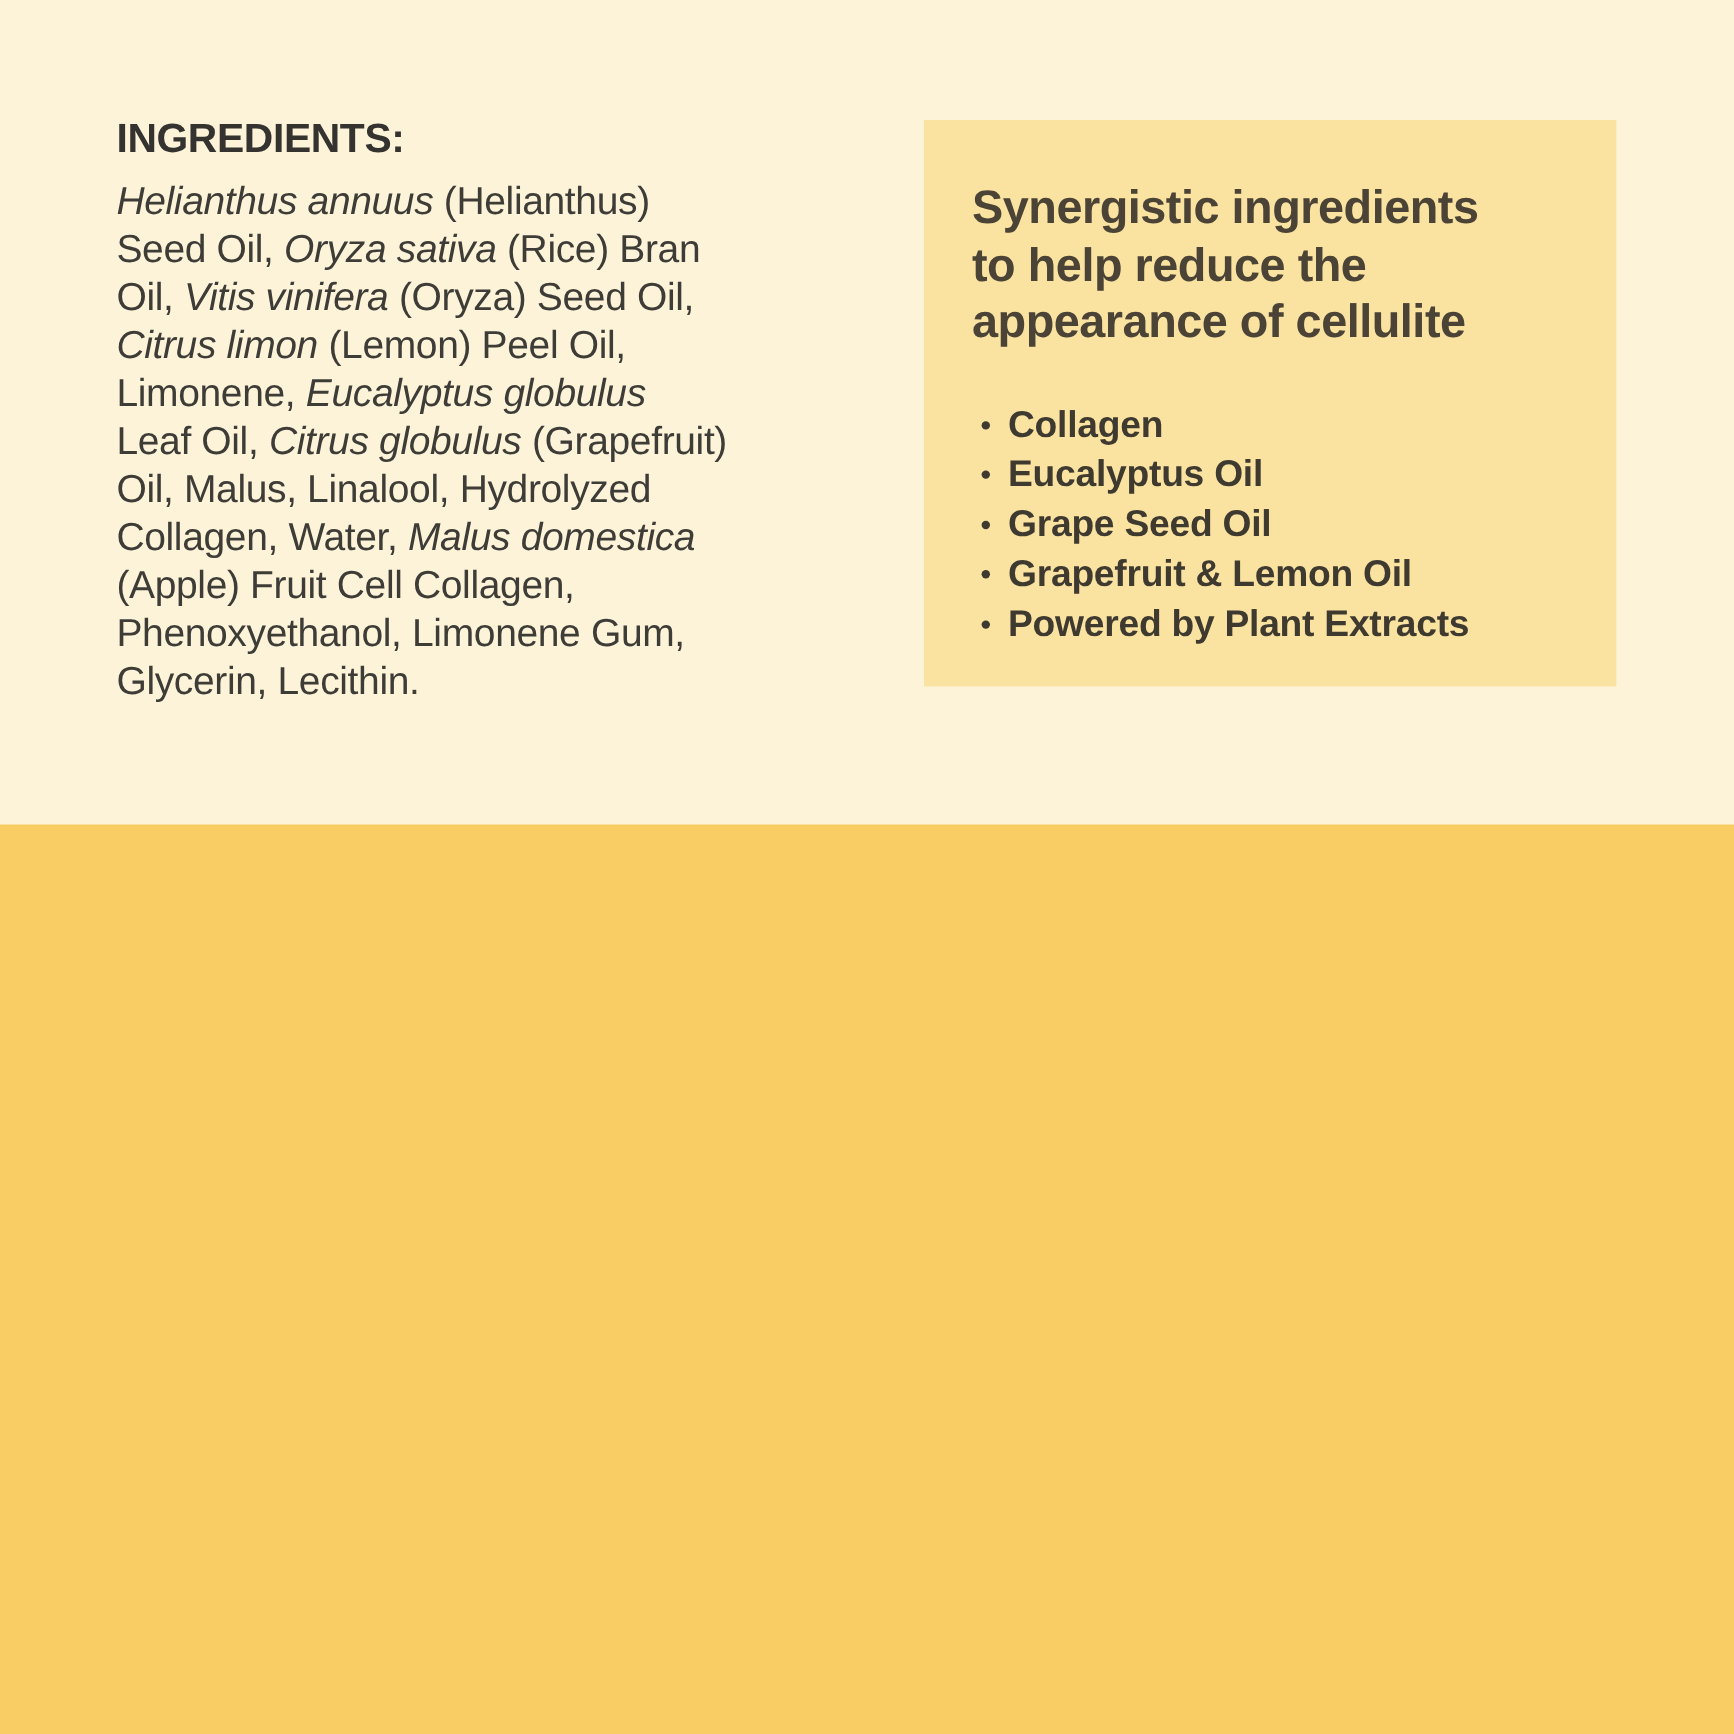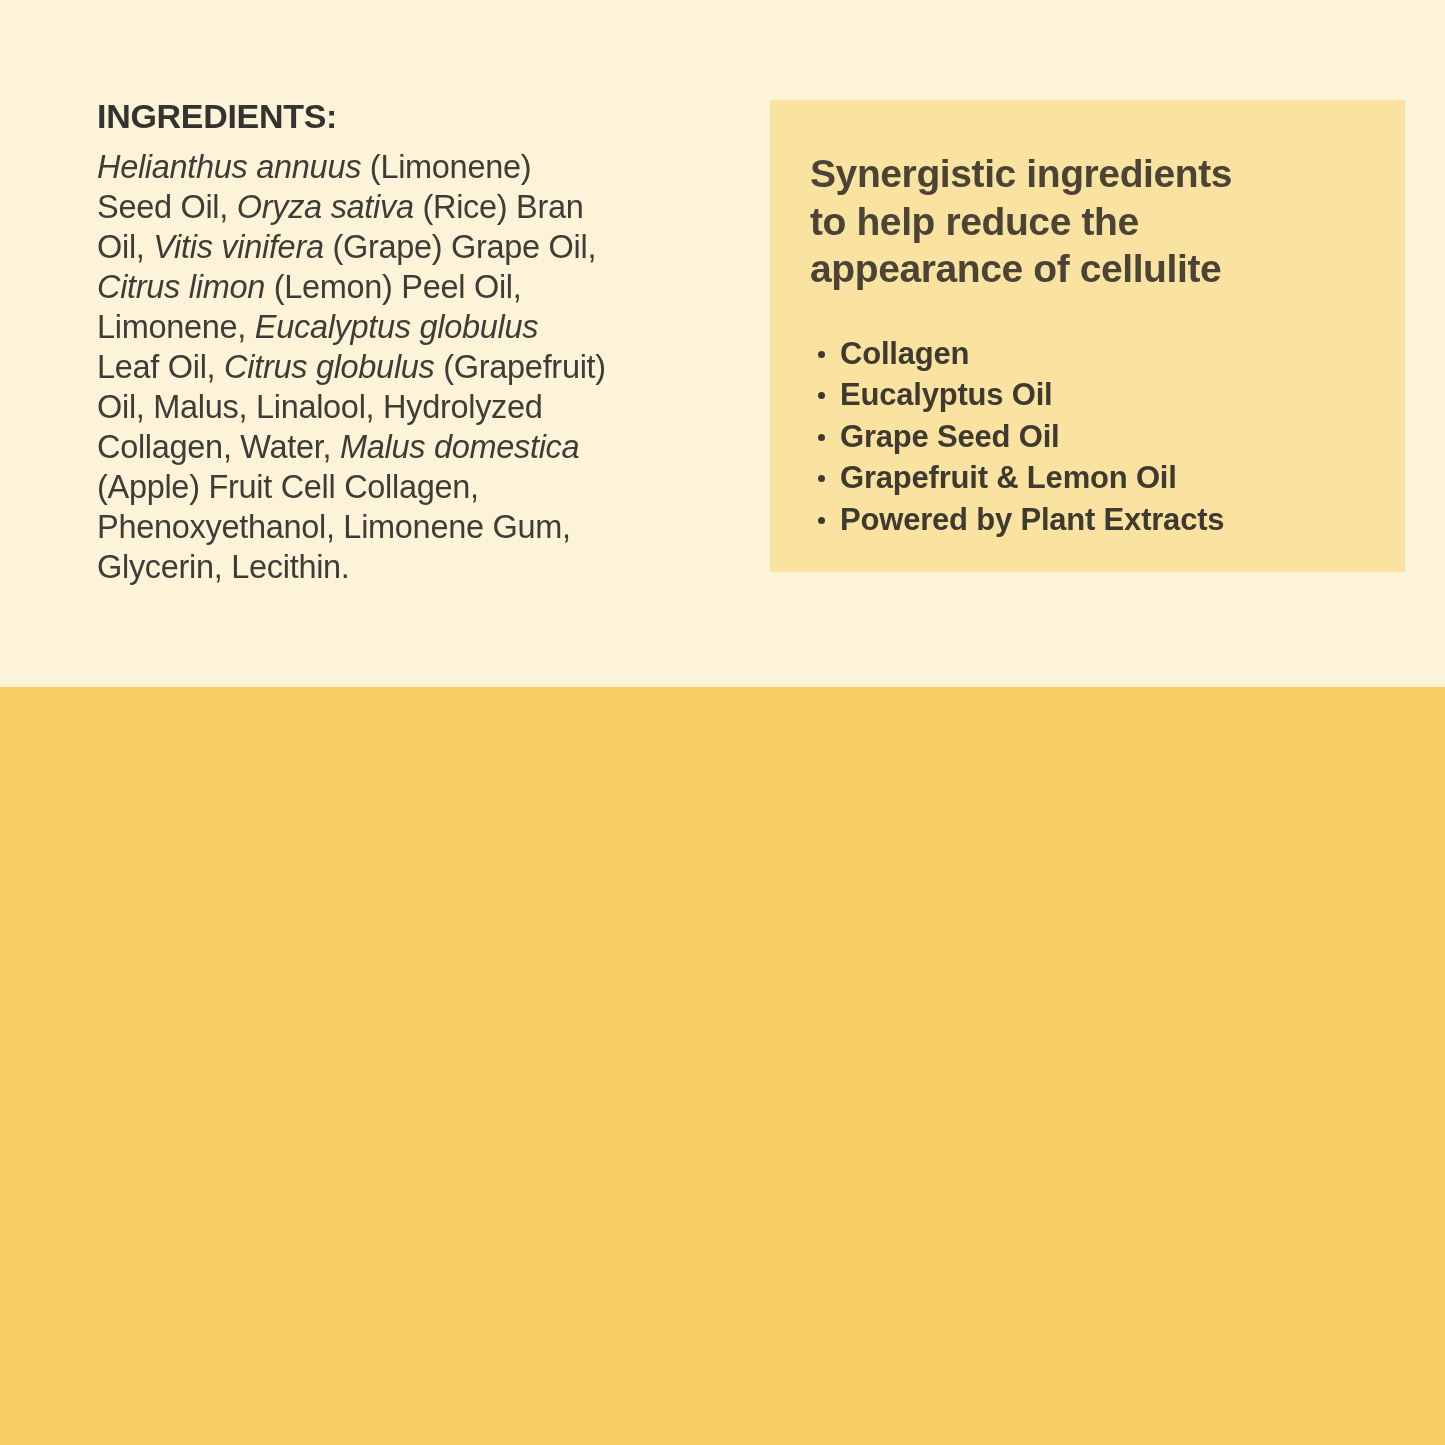--- a/index.html
+++ b/index.html
@@ -35,21 +35,21 @@
   }
 
   
   .ingredients-block { position: absolute; left: 97px; top: 94px; width: 640px; }
   .ingredients-block .section-heading { margin-bottom: 9px; }
   .ingredients-text .ing-line { font-size: 32.5px; line-height: 40px; letter-spacing: -0.3px; }
   .ingredients-text em { font-style: italic; }
 
   
   .benefits-box {
-    position: absolute; left: 770px; top: 100px; width: 635px; height: 472px;
+    position: absolute; left: 770px; top: 100px; width: 577px; height: 472px;
     background: var(--box-bg); padding: 50px 36px 0 40px;
   }
   .benefits-heading {
     font-size: 39px; line-height: 47.5px; font-weight: 600;
     letter-spacing: -0.4px; color: var(--box-heading-text);
     white-space: pre-line; margin-bottom: 40px;
   }
   .benefits-list { list-style: none; margin-left: 8px; }
   .benefits-list li {
     position: relative; padding-left: 22px;
@@ -64,23 +64,23 @@
 </head>
 <body>
 
 <div class="label">
 
   <section class="top-section">
 
     <div class="ingredients-block">
       <h2 class="section-heading">INGREDIENTS:</h2>
       <div class="ingredients-text">
-          <div class="ing-line"><em>Helianthus annuus</em><span> (Limonene)</span></div>
+          <div class="ing-line"><em>Helianthus annuus</em><span> (Helianthus)</span></div>
           <div class="ing-line"><span>Seed Oil, </span><em>Oryza sativa</em><span> (Rice) Bran</span></div>
-          <div class="ing-line"><span>Oil, </span><em>Vitis vinifera</em><span> (Grape) Grape Oil,</span></div>
+          <div class="ing-line"><span>Oil, </span><em>Vitis vinifera</em><span> (Oryza) Seed Oil,</span></div>
           <div class="ing-line"><em>Citrus limon</em><span> (Lemon) Peel Oil,</span></div>
           <div class="ing-line"><span>Limonene, </span><em>Eucalyptus globulus</em></div>
           <div class="ing-line"><span>Leaf Oil, </span><em>Citrus globulus</em><span> (Grapefruit)</span></div>
           <div class="ing-line"><span>Oil, Malus, Linalool, Hydrolyzed</span></div>
           <div class="ing-line"><span>Collagen, Water, </span><em>Malus domestica</em></div>
           <div class="ing-line"><span>(Apple) Fruit Cell Collagen,</span></div>
           <div class="ing-line"><span>Phenoxyethanol, Limonene Gum,</span></div>
           <div class="ing-line"><span>Glycerin, Lecithin.</span></div>
         </div>
     </div>

